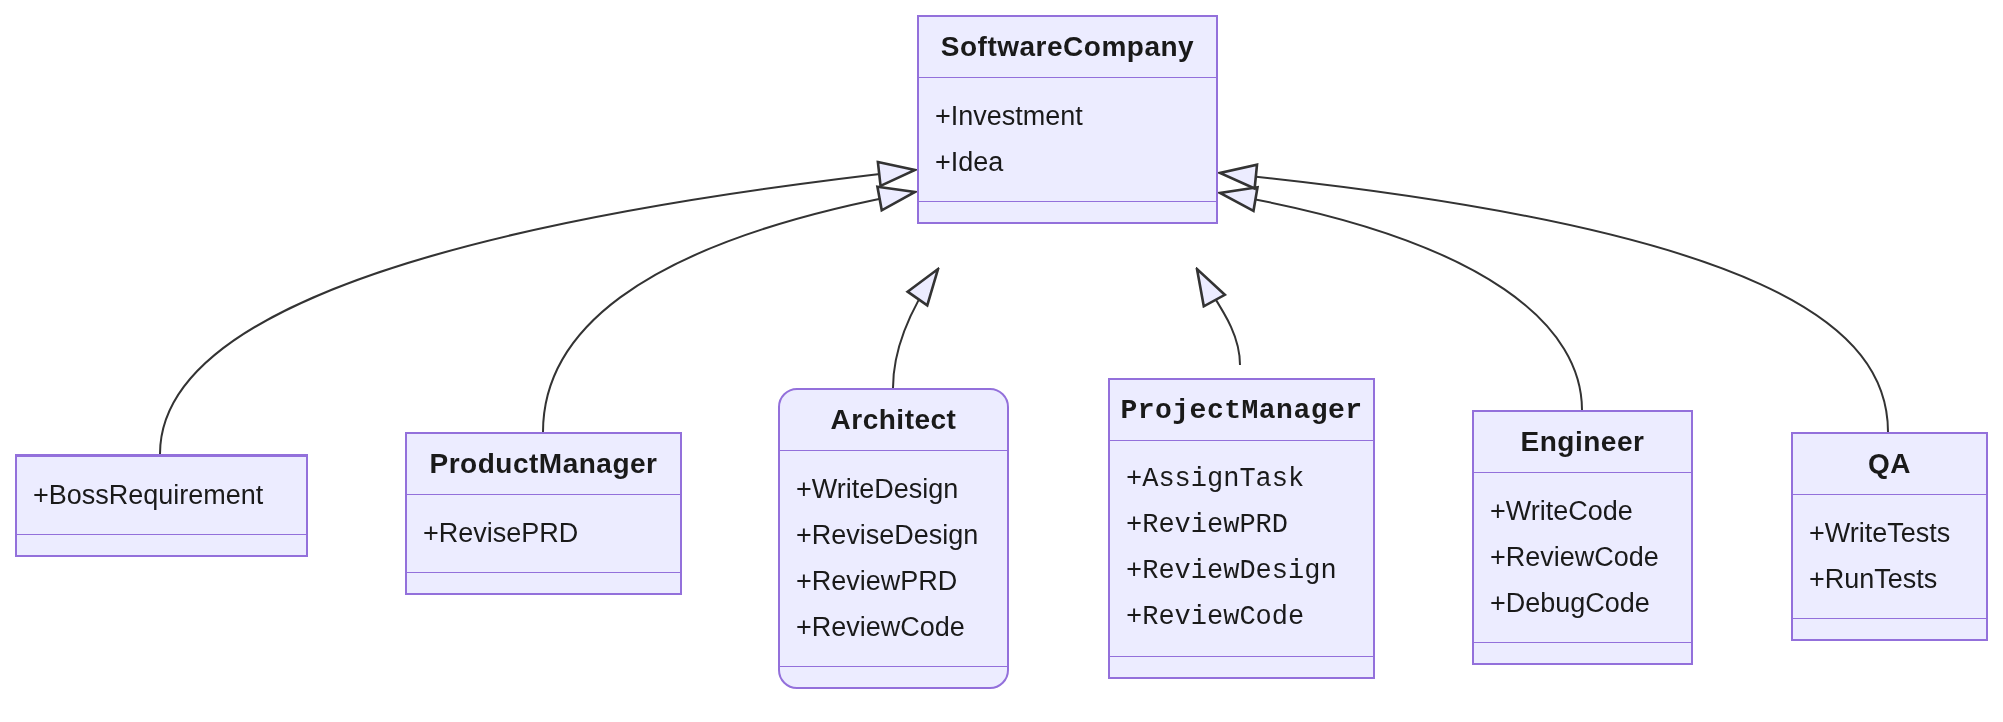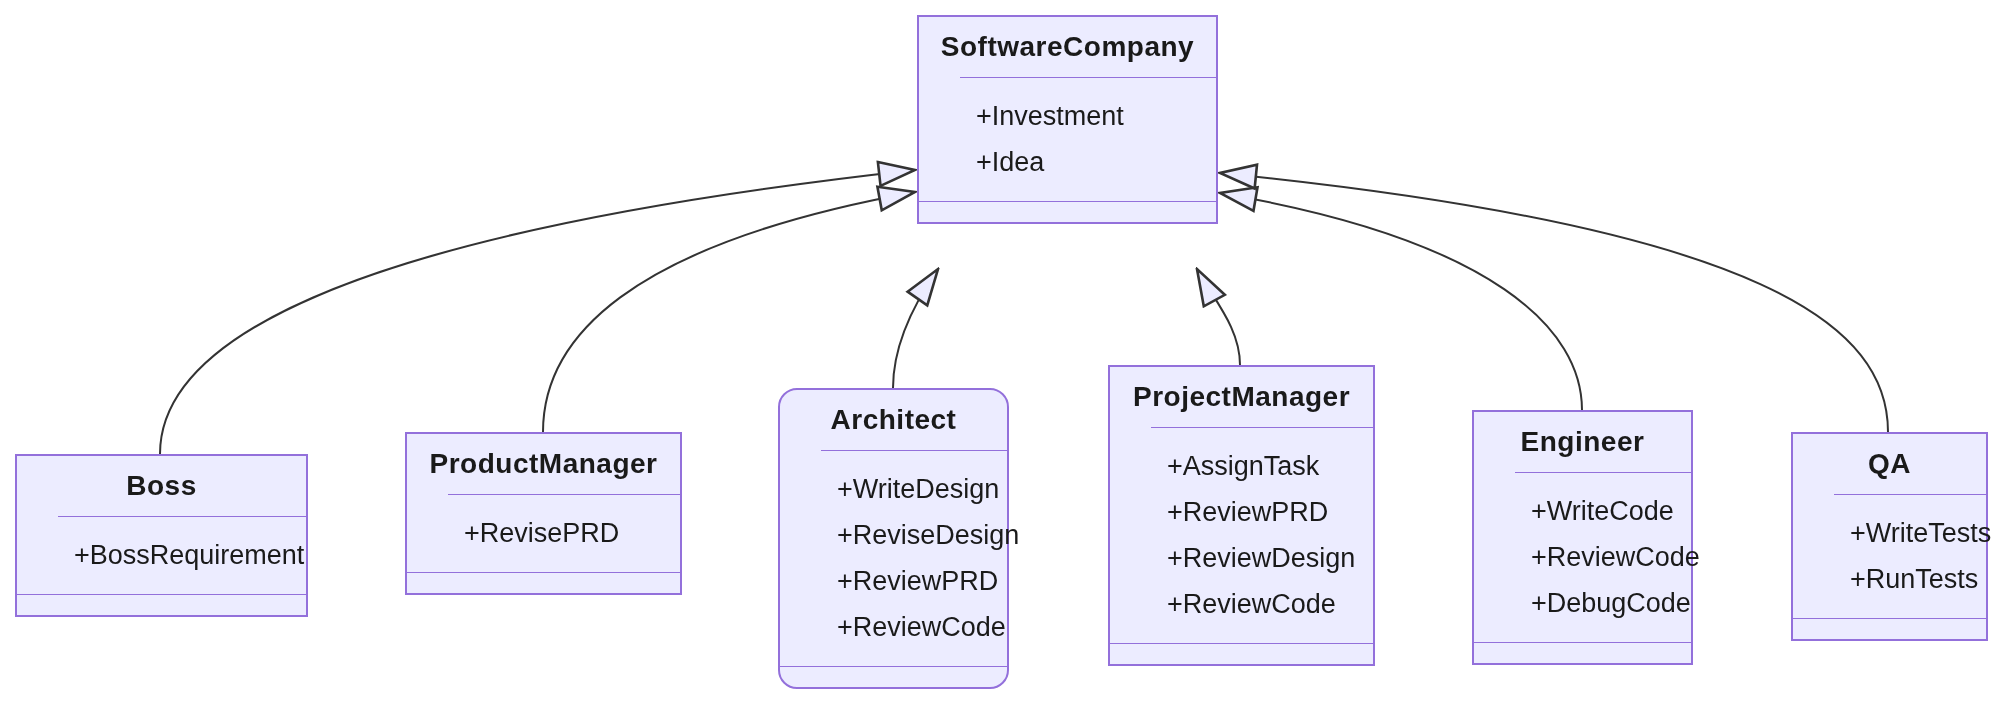--- a/index.html
+++ b/index.html
@@ -37,21 +37,20 @@
     font-weight: 700;
     font-size: 28px;
     letter-spacing: 0.5px;
   }
   .uml-attrs {
     border-top: 1.5px solid #9370DB;
     padding: 15px 32px 16px 16px;
     font-size: 27px;
     line-height: 46px;
     white-space: nowrap;
-    margin-left: 41px;
   }
   .uml-methods {
     border-top: 1.5px solid #9370DB;
     height: 20px;
   }
 </style>
 </head>
 <body>
 
 <div class="canvas">
@@ -73,21 +72,20 @@
   <div class="uml-class" style="left:917px; top:15px; width:301px;">
     <div class="uml-title">SoftwareCompany</div>
     <div class="uml-attrs">
       <div>+Investment</div>
       <div>+Idea</div>
     </div>
     <div class="uml-methods"></div>
   </div>
 
   <div class="uml-class" style="left:15px; top:454px; width:293px;">
-    <div class="uml-title">Boss</div>
     <div class="uml-attrs">
       <div>+BossRequirement</div>
     </div>
     <div class="uml-methods"></div>
   </div>
 
   <div class="uml-class" style="left:405px; top:432px; width:277px;">
     <div class="uml-title">ProductManager</div>
     <div class="uml-attrs">
       <div>+RevisePRD</div>
@@ -99,21 +97,21 @@
     <div class="uml-title">Architect</div>
     <div class="uml-attrs">
       <div>+WriteDesign</div>
       <div>+ReviseDesign</div>
       <div>+ReviewPRD</div>
       <div>+ReviewCode</div>
     </div>
     <div class="uml-methods"></div>
   </div>
 
-  <div class="uml-class" style="left:1108px; top:365px; width:267px;">
+  <div class="uml-class" style="left:1108px; top:378px; width:267px;font-family:Liberation Mono, monospace;">
     <div class="uml-title">ProjectManager</div>
     <div class="uml-attrs">
       <div>+AssignTask</div>
       <div>+ReviewPRD</div>
       <div>+ReviewDesign</div>
       <div>+ReviewCode</div>
     </div>
     <div class="uml-methods"></div>
   </div>
 

